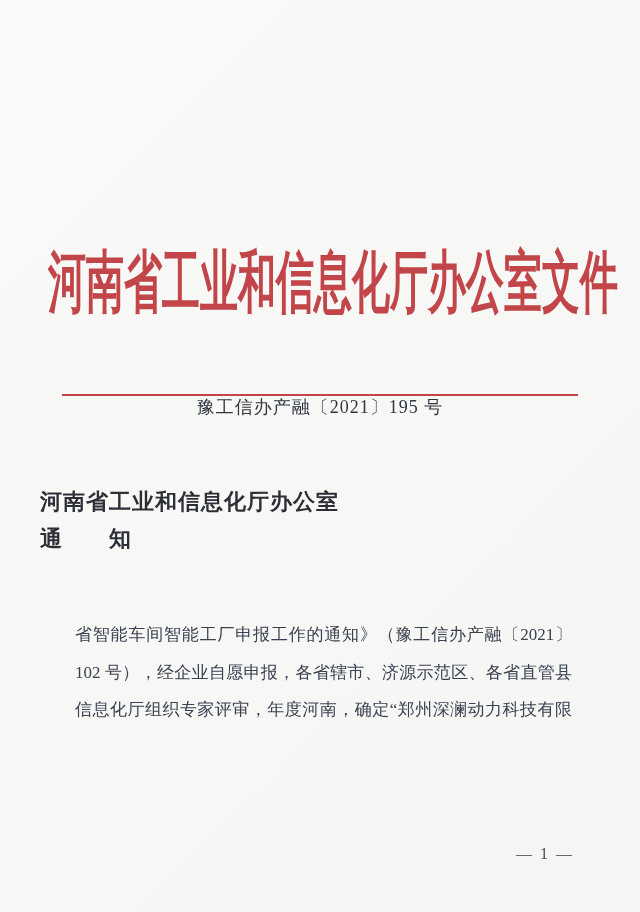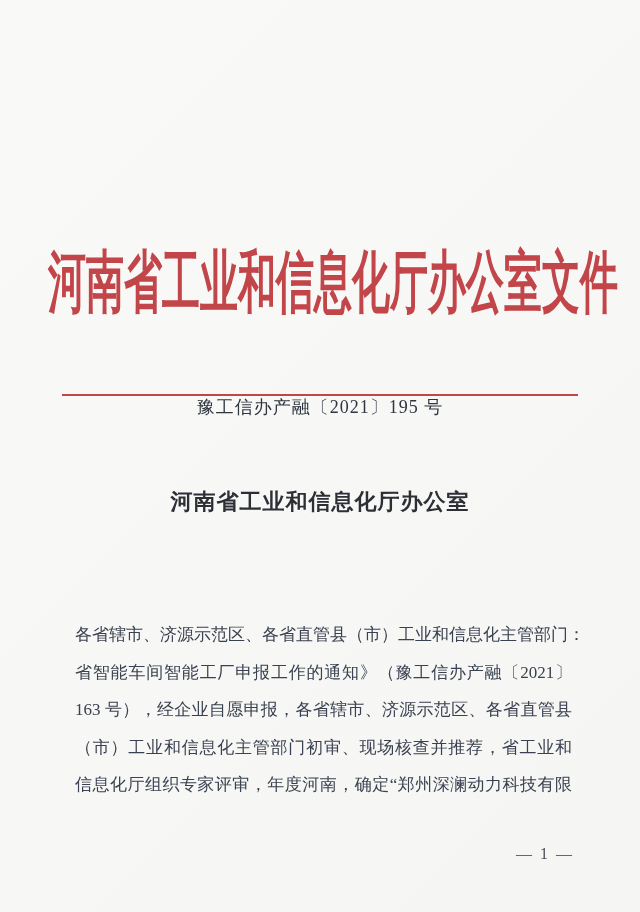--- a/index.html
+++ b/index.html
@@ -61,21 +61,21 @@
     width: 516px;
     height: 2px;
   }
 
   
   .notice-title {
     position: absolute;
     top: 483px;
     left: 40px;
     width: 560px;
-    text-align: center;
+    text-align: left;
     font-size: 22px;
     font-weight: 700;
     line-height: 37px;
     color: #2c2f36;
     letter-spacing: 1px;
   }
 
   
   .body-block {
     position: absolute;
@@ -115,25 +115,24 @@
   <div class="letterhead">
     <span class="letterhead-inner" style="color:#c2454a;">河南省工业和信息化厅办公室文件</span>
   </div>
 
   <div class="doc-number">豫工信办产融〔2021〕195 号</div>
 
   <div class="red-line" style="background:#c2454a;"></div>
 
   <div class="notice-title">
     <div>河南省工业和信息化厅办公室</div>
+    <div>通　　知</div>
   </div>
 
   <div class="body-block">
-    <div class="body-line">各省辖市、济源示范区、各省直管县（市）工业和信息化主管部门：</div>
     <div class="body-line">省智能车间智能工厂申报工作的通知》（豫工信办产融〔2021〕</div>
-    <div class="body-line">163 号），经企业自愿申报，各省辖市、济源示范区、各省直管县</div>
-    <div class="body-line">（市）工业和信息化主管部门初审、现场核查并推荐，省工业和</div>
+    <div class="body-line">102 号），经企业自愿申报，各省辖市、济源示范区、各省直管县</div>
     <div class="body-line">信息化厅组织专家评审，年度河南，确定“郑州深澜动力科技有限</div>
   </div>
 
   <div class="page-number">— 1 —</div>
 
 </div>
 
 </body></html>

